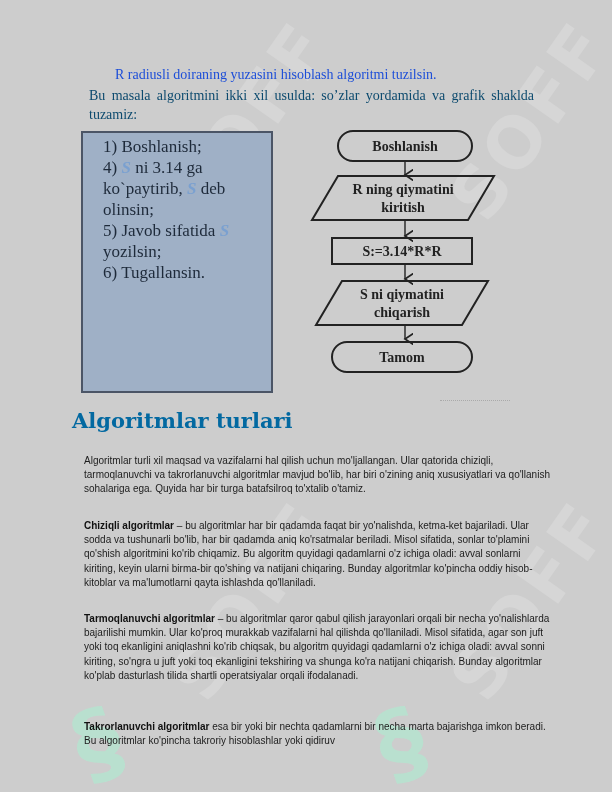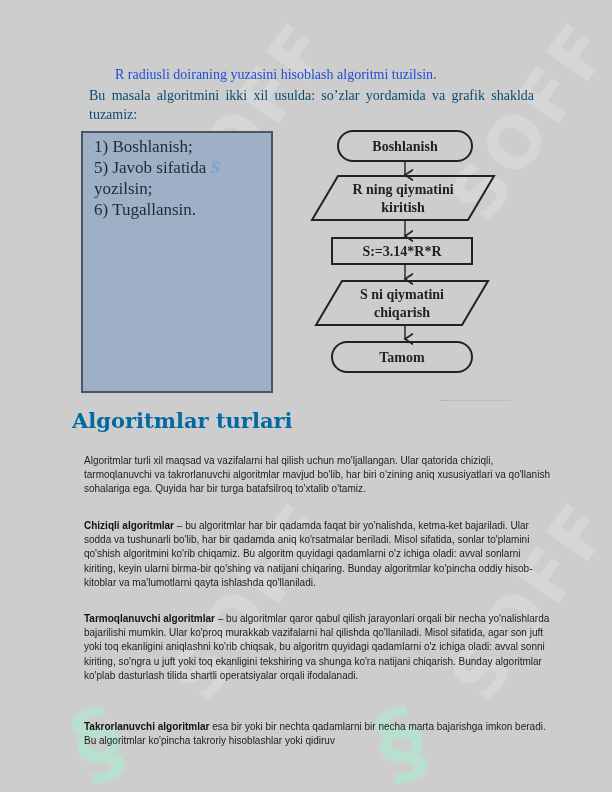--- a/index.html
+++ b/index.html
@@ -56,21 +56,21 @@
     }
     .steps-box {
       position: absolute;
       left: 81px;
       top: 131px;
       width: 192px;
       height: 262px;
       background: #9fb0c6;
       border: 2px solid #4b5566;
       box-sizing: border-box;
-      padding: 3px 11px;
+      padding: 3px 20px;
     }
     .step {
       font-family: "Liberation Serif", serif;
       font-size: 17px;
       line-height: 21px;
       color: #1e2a3a;
     }
     .step .var {
       font-style: italic;
       font-weight: bold;
@@ -130,20 +130,21 @@
 <div class="watermark" style="left:140px; top:560px;">SOFF</div>
 <div class="watermark" style="left:420px; top:560px;">SOFF</div>
 <div class="wm-glyph" style="left:75px; top:690px;">§</div>
 <div class="wm-glyph" style="left:378px; top:690px;">§</div>
 
 <div class="task-line">R radiusli doiraning yuzasini hisoblash algoritmi tuzilsin.</div>
 <div class="task-desc">Bu masala algoritmini ikki xil usulda: so’zlar yordamida va grafik shaklda tuzamiz:</div>
 
 <div class="steps-box" id="steps-box">
     <div class="step"><span>1)</span> <span>Boshlanish;</span></div>
+    <div class="step"><span>4)</span> <span class="var">S</span> <span>ni 3.14 ga ko`paytirib,</span> <span class="var">S</span> <span>deb olinsin;</span></div>
     <div class="step"><span>5)</span> <span>Javob sifatida</span> <span class="var">S</span> <span>yozilsin;</span></div>
     <div class="step"><span>6)</span> <span>Tugallansin.</span></div>
   </div>
 
 <div class="flow">
   <svg width="190" height="250" viewBox="0 0 190 250" xmlns="http://www.w3.org/2000/svg">
     <defs>
       <marker id="arr" markerWidth="8" markerHeight="8" refX="4" refY="6" orient="auto">
         <path d="M0,0 L4,6 L8,0" fill="none" stroke="#222" stroke-width="1.2"></path>
       </marker>

